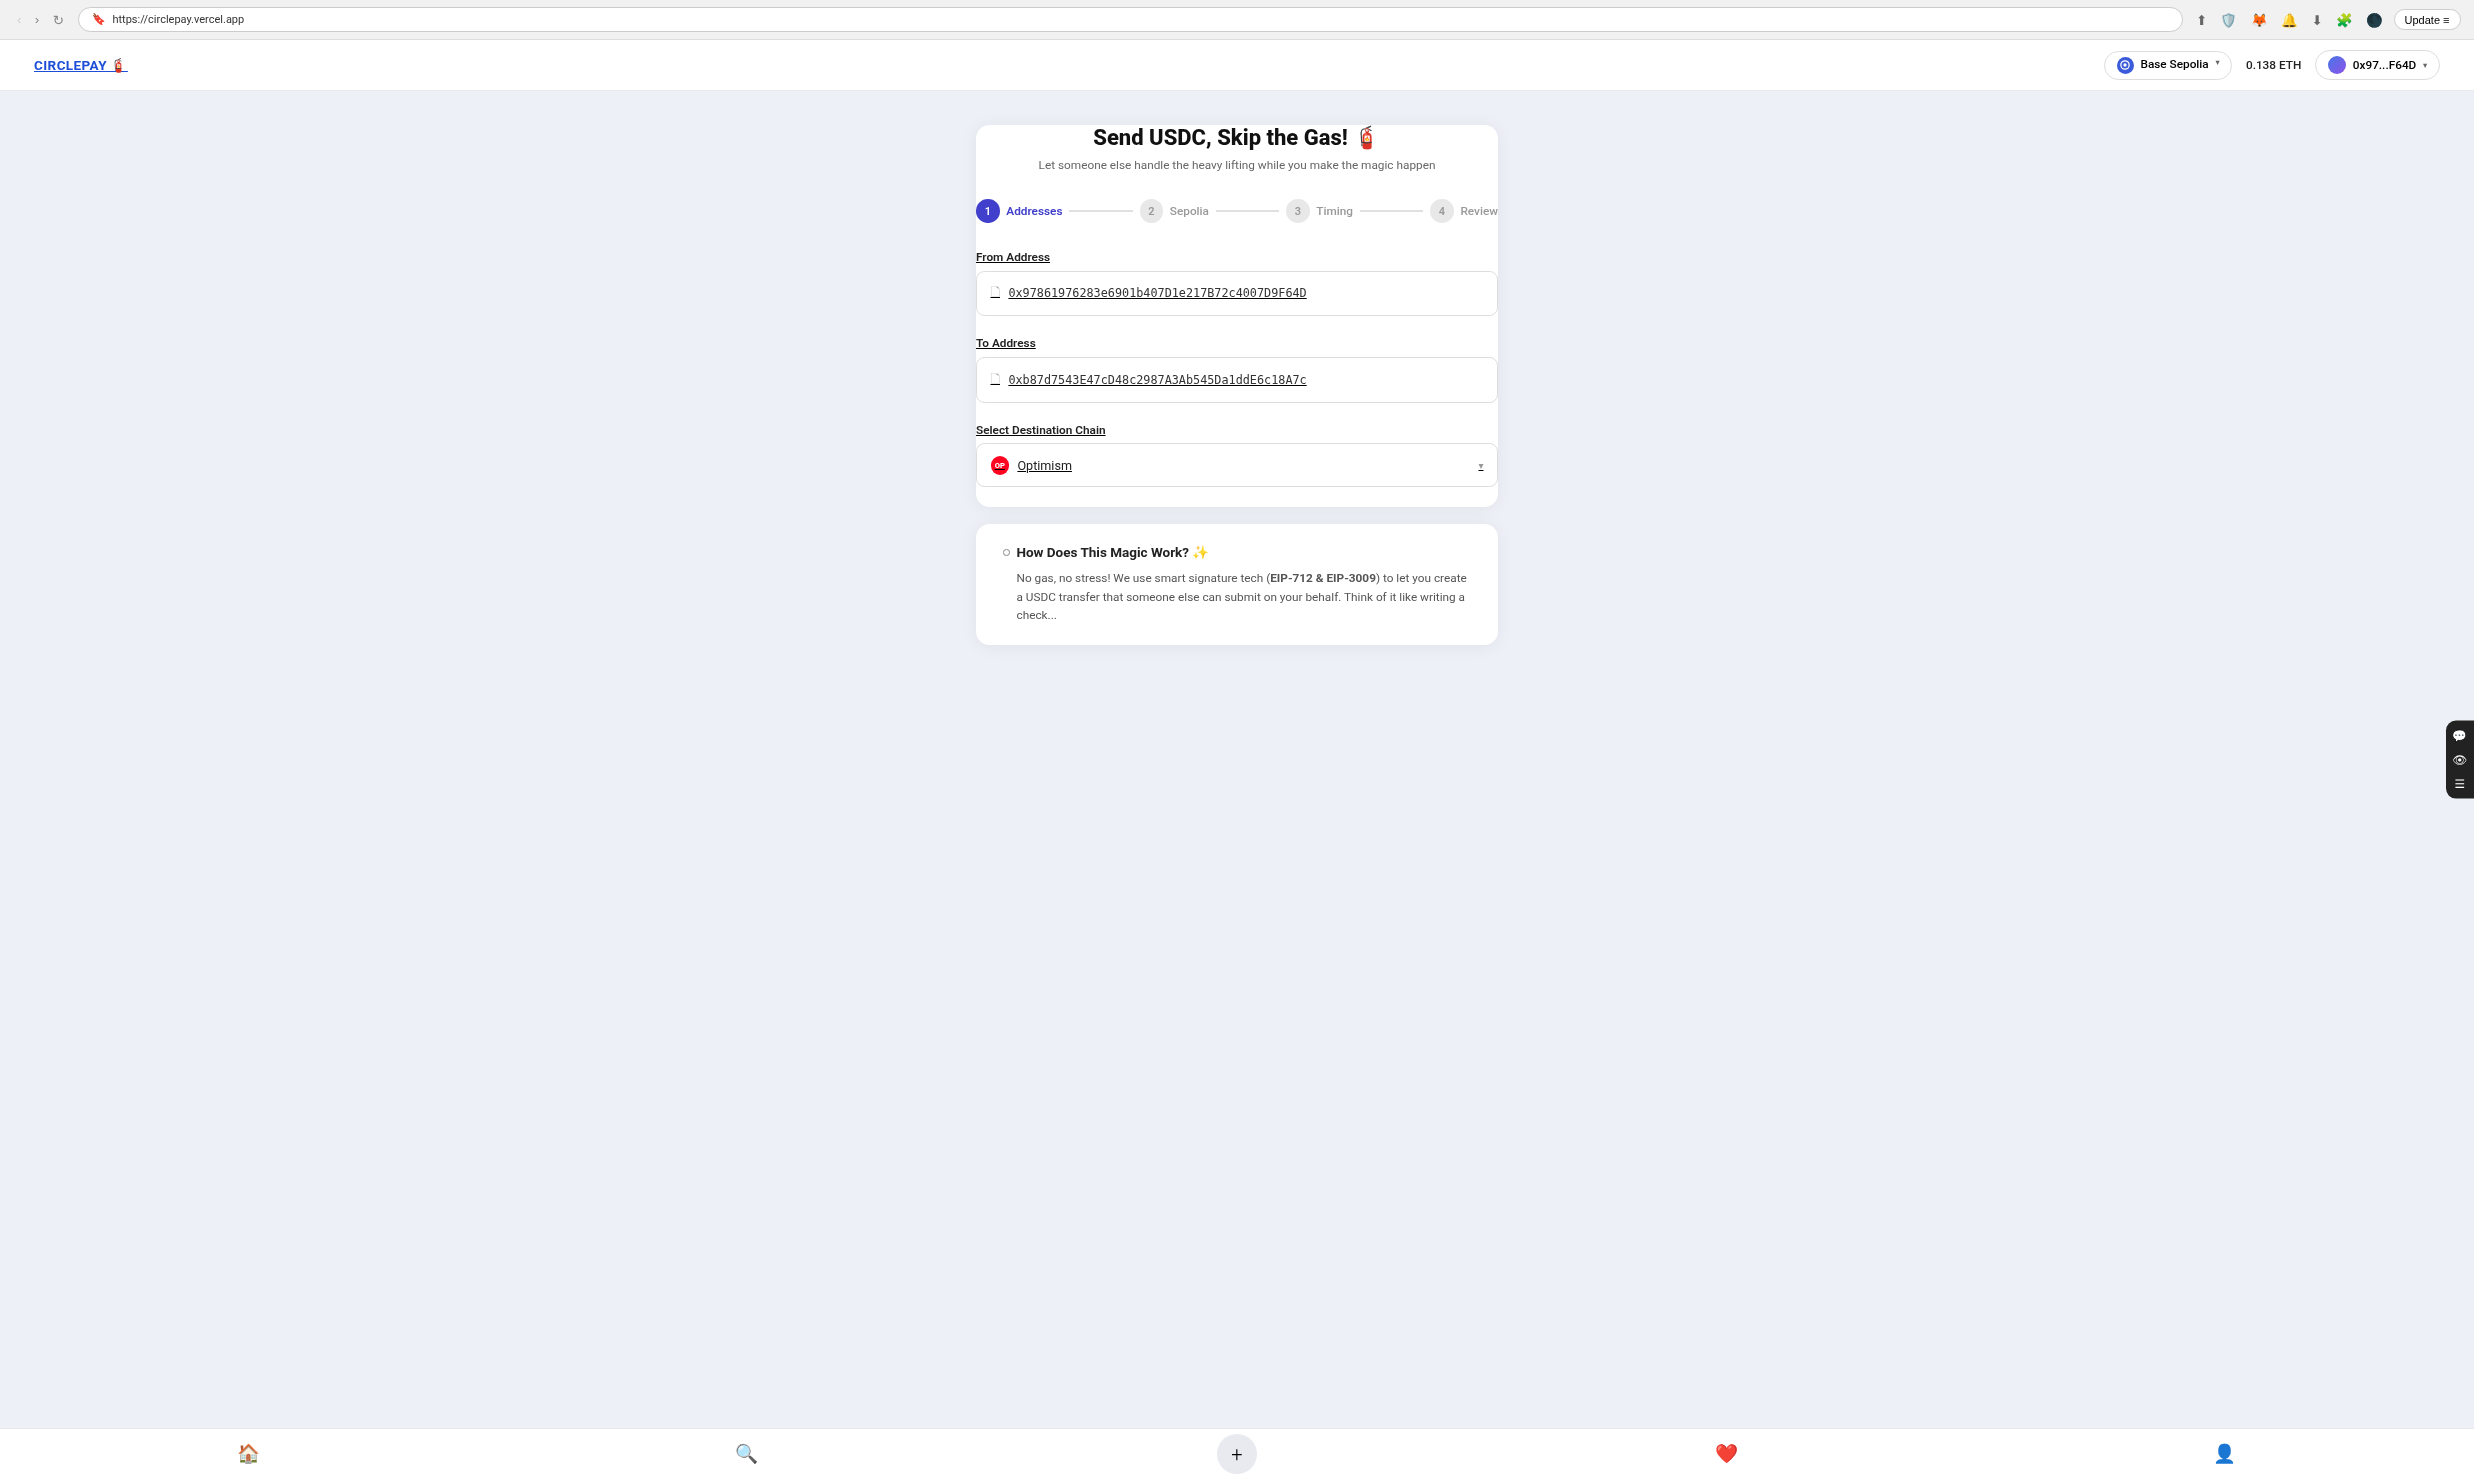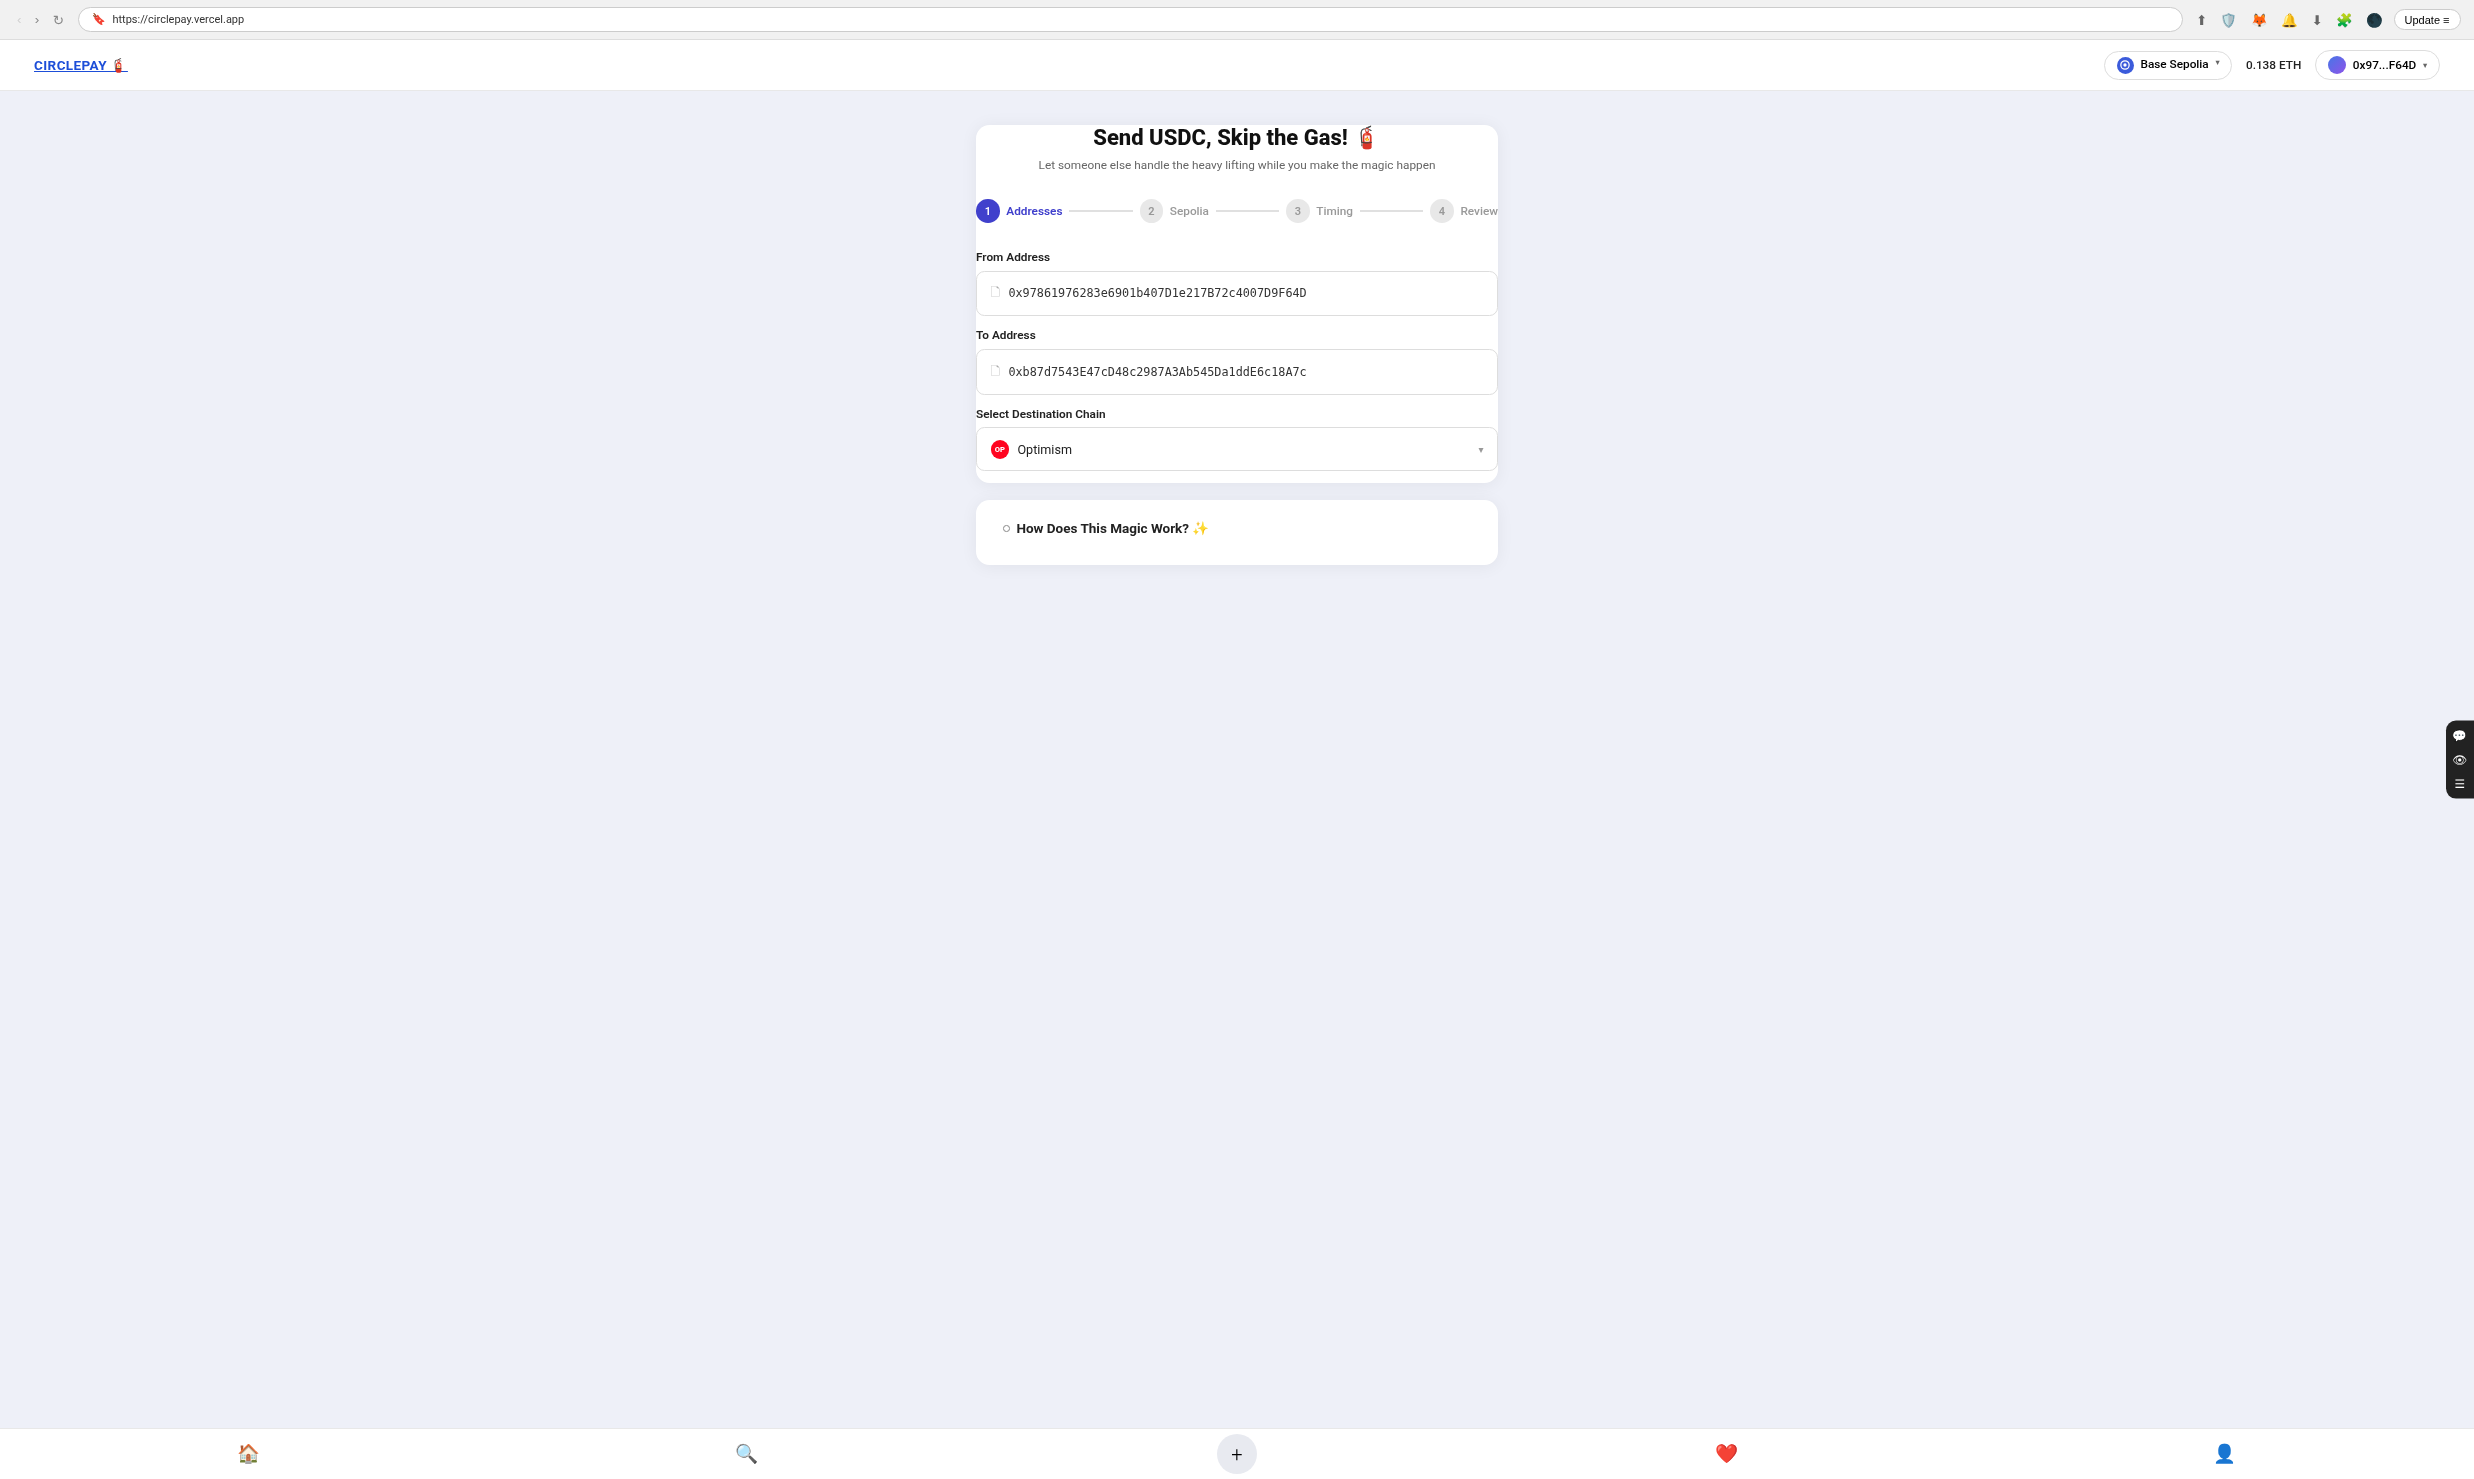--- a/index.html
+++ b/index.html
@@ -243,21 +243,22 @@
     }
     .step-connector {
       flex: 1;
       height: 1.7px;
       background: #e0e0e0;
       margin: 0 6.7px;
     }
 
     
     .form-group {
-      margin-bottom: 12px;
+      margin-bottom: 20px;
+      text-decoration: underline;
     }
     .form-label {
       font-size: 11.8px;
       font-weight: 600;
       color: #222;
       margin-bottom: 6.7px;
       display: block;
     }
     .input-wrapper {
       border: 0.8px solid #ddd;
@@ -525,20 +526,23 @@
       </div>
     </div>
 
   </div>
 
   <div class="info-card">
     <div class="info-title">
       <div class="info-dot"></div>
       <span>How Does This Magic Work? ✨</span>
     </div>
+    <p class="info-text">
+      No gas, no stress! We use smart signature tech (<strong>EIP-712 &amp; EIP-3009</strong>) to let you create a USDC transfer that someone else can submit on your behalf. Think of it like writing a check...
+    </p>
   </div>
 </div>
 
 <div class="bottom-nav">
   <div class="bottom-nav-item">
     <span class="bottom-nav-icon">🏠</span>
   </div>
   <div class="bottom-nav-item">
     <span class="bottom-nav-icon">🔍</span>
   </div>

